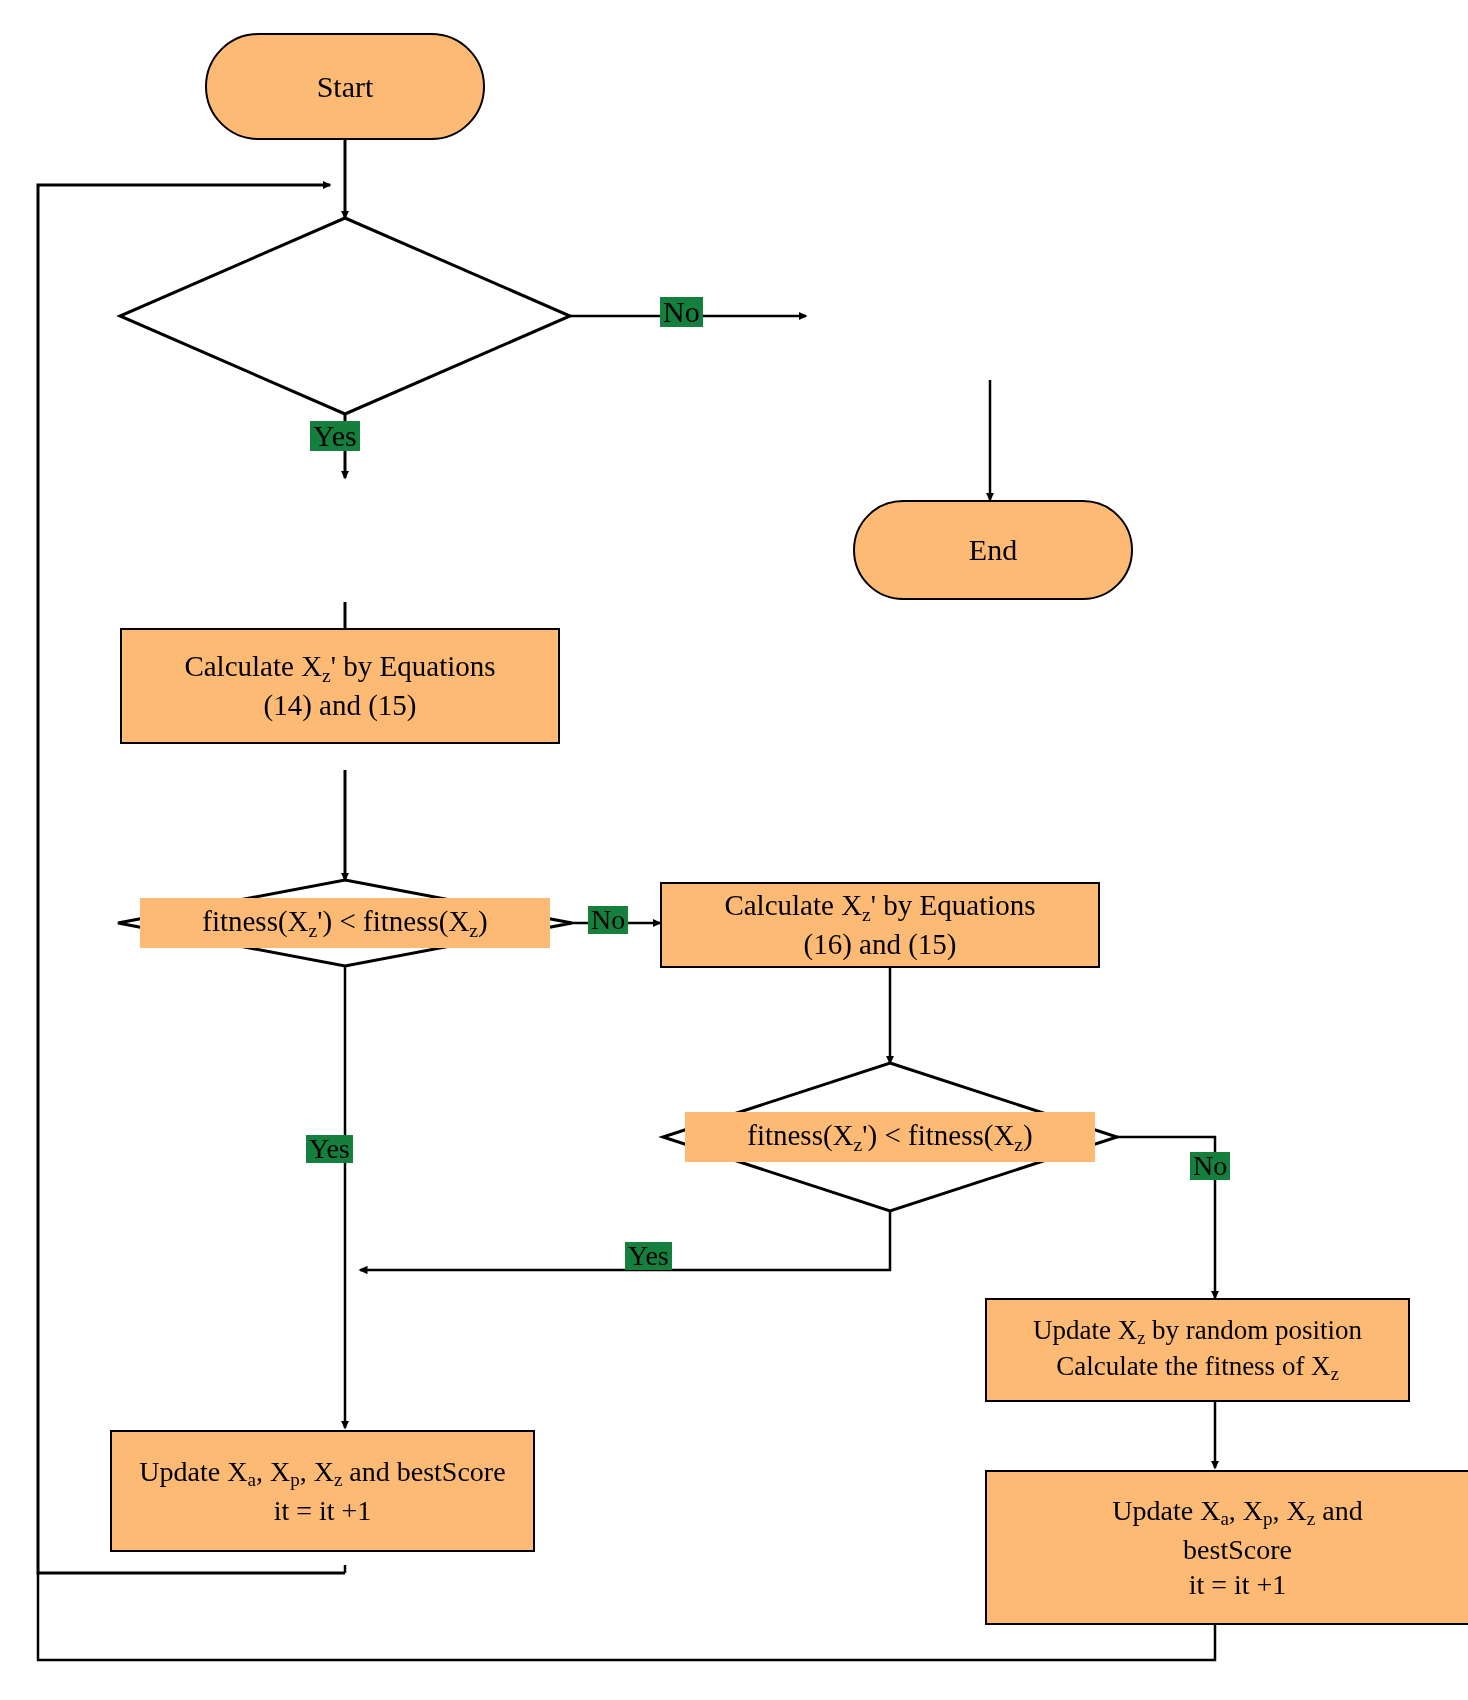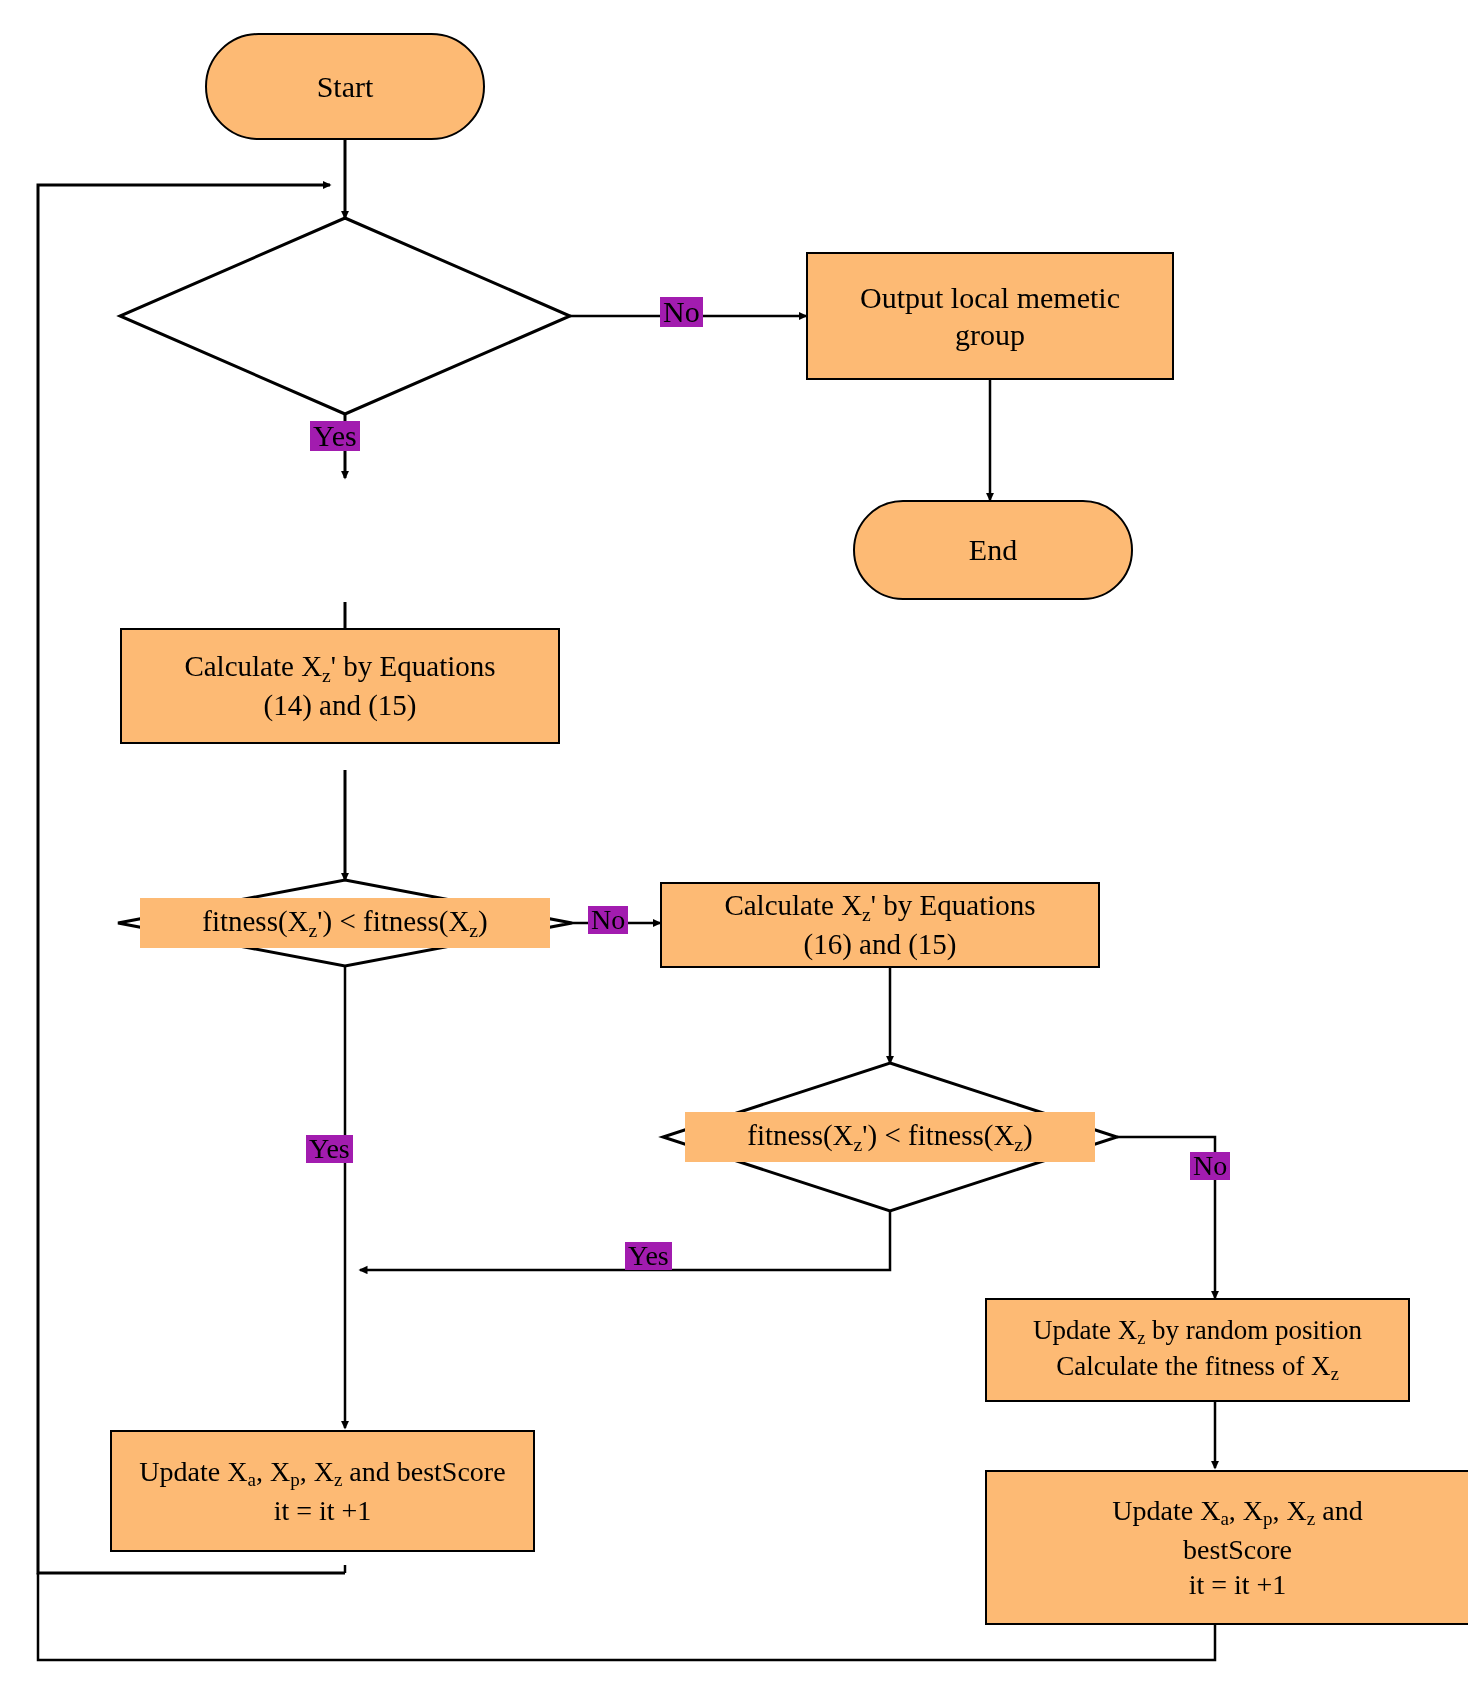--- a/index.html
+++ b/index.html
@@ -9,21 +9,21 @@
   svg#wires{position:absolute;left:0;top:0;width:1468px;height:1700px;}
 
   .node{position:absolute;box-sizing:border-box;display:flex;
         align-items:center;justify-content:center;text-align:center;
         background:#fdba74;line-height:1.25;}
   .proc{border:2.5px solid #000;}
   .term{border:2.5px solid #000;border-radius:999px;}
   .node .txt{display:block;padding:0 8px;}
   sub{font-size:0.68em;vertical-align:-0.28em;}
 
-  .elabel{position:absolute;background:#a21caf;padding:0 3px;
+  .elabel{position:absolute;background:#15803d;padding:0 3px;
           white-space:nowrap;line-height:1;}
 
   .f30{font-size:30px;} .f29{font-size:29px;} .f28{font-size:28px;}
   .f27{font-size:27px;}
 </style>
 </head>
 <body>
 
 <div id="stage">
 
@@ -83,26 +83,20 @@
 
 
   <div class="node f29" style="left:140px;top:898px;width:410px;height:50px;border:none;">
     <span class="txt"><span>fitness(X</span><sub>z</sub><span>')  &lt; fitness(X</span><sub>z</sub><span>)</span></span>
   </div>
 
   <div class="node f29" style="left:685px;top:1112px;width:410px;height:50px;border:none;">
     <span class="txt"><span>fitness(X</span><sub>z</sub><span>')  &lt; fitness(X</span><sub>z</sub><span>)</span></span>
   </div>
 
-  <div class="node proc f30" style="left:806px;top:252px;width:368px;height:128px;">
-    <span class="txt">
-      <span>Output local memetic</span><br>
-      <span>group</span>
-    </span>
-  </div>
 
 
   <div class="node proc f29" style="left:120px;top:628px;width:440px;height:116px;">
     <span class="txt">
       <span>Calculate X</span><sub>z</sub><span>' by  Equations</span><br>
       <span>(14) and (15)</span>
     </span>
   </div>
 
   <div class="node proc f29" style="left:660px;top:882px;width:440px;height:86px;">

